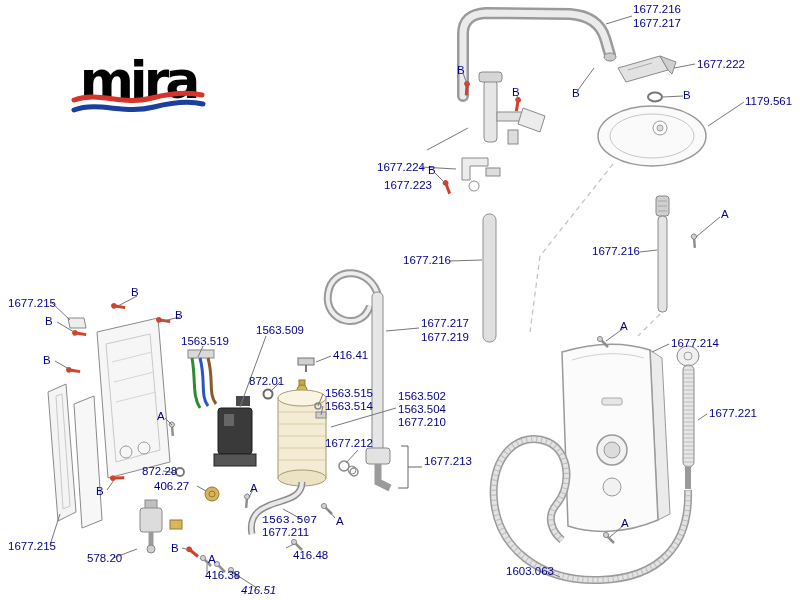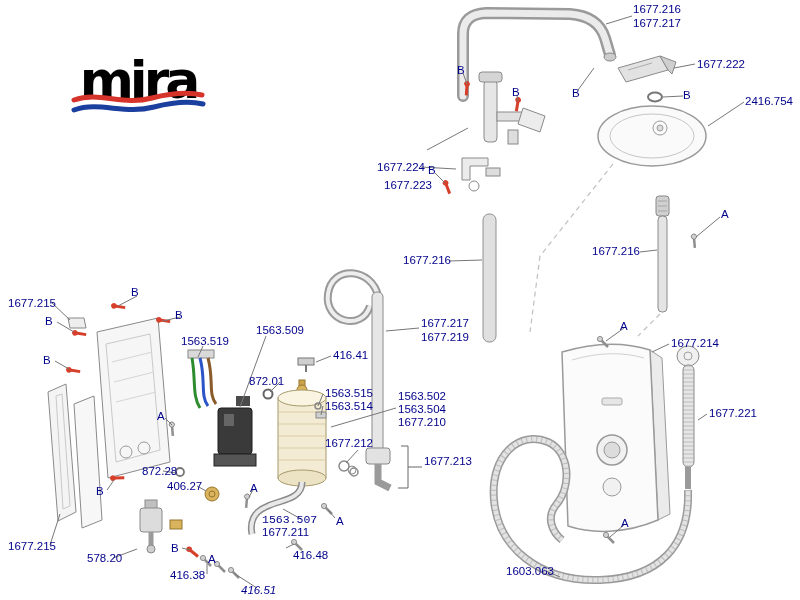--- a/index.html
+++ b/index.html
@@ -278,21 +278,21 @@
   </svg>
 
   <div id="labels-layer">
       <span class="part-label" style="left: 633px; top: 3px;">1677.216</span>
       <span class="part-label" style="left: 633px; top: 17px;">1677.217</span>
       <span class="part-label" style="left: 697px; top: 58px;">1677.222</span>
       <span class="part-label" style="left: 457px; top: 64px;">B</span>
       <span class="part-label" style="left: 512px; top: 86px;">B</span>
       <span class="part-label" style="left: 572px; top: 87px;">B</span>
       <span class="part-label" style="left: 683px; top: 89px;">B</span>
-      <span class="part-label" style="left: 745px; top: 95px;">2416.754</span>
+      <span class="part-label" style="left: 745px; top: 95px;">1179.561</span>
       <span class="part-label" style="left: 384px; top: 143px; margin-top: 36px;">1677.223</span>
       <span class="part-label" style="left: 428px; top: 164px;">B</span>
       <span class="part-label" style="left: 377px; top: 161px;">1677.224</span>
       <span class="part-label" style="left: 721px; top: 208px;">A</span>
       <span class="part-label" style="left: 403px; top: 254px;">1677.216</span>
       <span class="part-label" style="left: 592px; top: 245px;">1677.216</span>
       <span class="part-label" style="left: 8px; top: 297px;">1677.215</span>
       <span class="part-label" style="left: 131px; top: 286px;">B</span>
       <span class="part-label" style="left: 45px; top: 315px;">B</span>
       <span class="part-label" style="left: 175px; top: 309px;">B</span>
@@ -308,30 +308,30 @@
       <span class="part-label" style="left: 325px; top: 387px;">1563.515</span>
       <span class="part-label" style="left: 325px; top: 400px;">1563.514</span>
       <span class="part-label" style="left: 398px; top: 390px;">1563.502</span>
       <span class="part-label" style="left: 398px; top: 403px;">1563.504</span>
       <span class="part-label" style="left: 398px; top: 416px;">1677.210</span>
       <span class="part-label" style="left: 709px; top: 407px;">1677.221</span>
       <span class="part-label" style="left: 157px; top: 410px;">A</span>
       <span class="part-label" style="left: 325px; top: 437px;">1677.212</span>
       <span class="part-label" style="left: 424px; top: 455px;">1677.213</span>
       <span class="part-label" style="left: 142px; top: 465px;">872.28</span>
-      <span class="part-label" style="left: 167px; top: 480px; text-align: center;">406.27</span>
+      <span class="part-label" style="left: 154px; top: 480px; text-align: center;">406.27</span>
       <span class="part-label" style="left: 250px; top: 482px;">A</span>
       <span class="part-label" style="left: 96px; top: 485px;">B</span>
       <span class="part-label" style="left: 262px; top: 513px; font-family: Liberation Mono, monospace;">1563.507</span>
       <span class="part-label" style="left: 262px; top: 526px;">1677.211</span>
       <span class="part-label" style="left: 336px; top: 515px;">A</span>
       <span class="part-label" style="left: 621px; top: 517px;">A</span>
       <span class="part-label" style="left: 8px; top: 540px;">1677.215</span>
       <span class="part-label" style="left: 261px; top: 549px; margin-left: 32px;">416.48</span>
       <span class="part-label" style="left: 87px; top: 552px;">578.20</span>
       <span class="part-label" style="left: 171px; top: 542px;">B</span>
       <span class="part-label" style="left: 208px; top: 553px;">A</span>
-      <span class="part-label" style="left: 170px; top: 569px; text-align: right;">416.38</span>
+      <span class="part-label" style="left: 205px; top: 569px; text-align: right;">416.38</span>
       <span class="part-label" style="left: 506px; top: 565px;">1603.063</span>
       <span class="part-label" style="left: 241px; top: 584px; font-style: italic;">416.51</span>
     </div>
 
 </div>
 
 </body></html>

